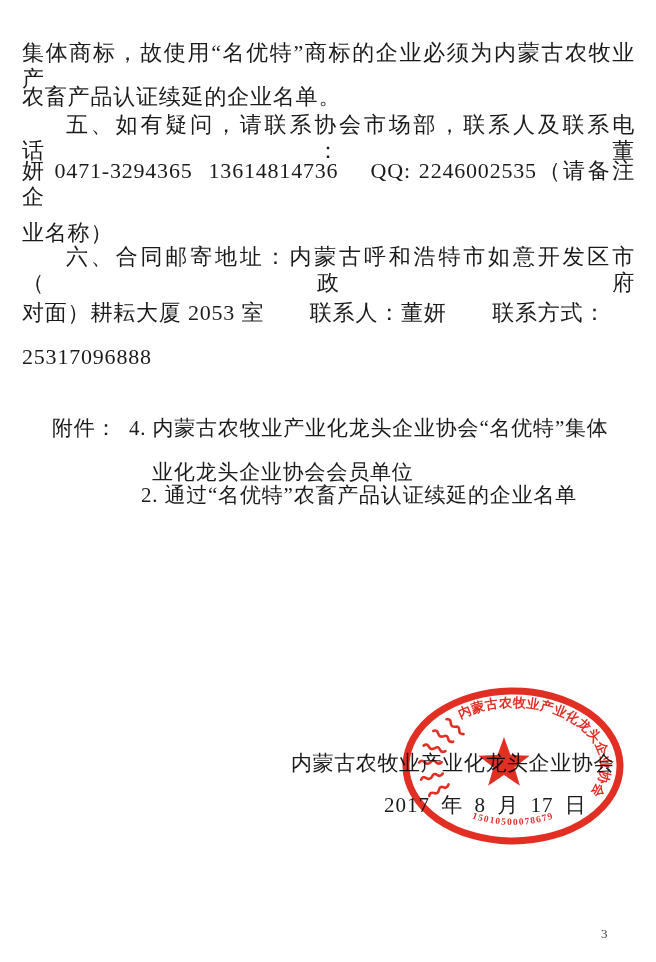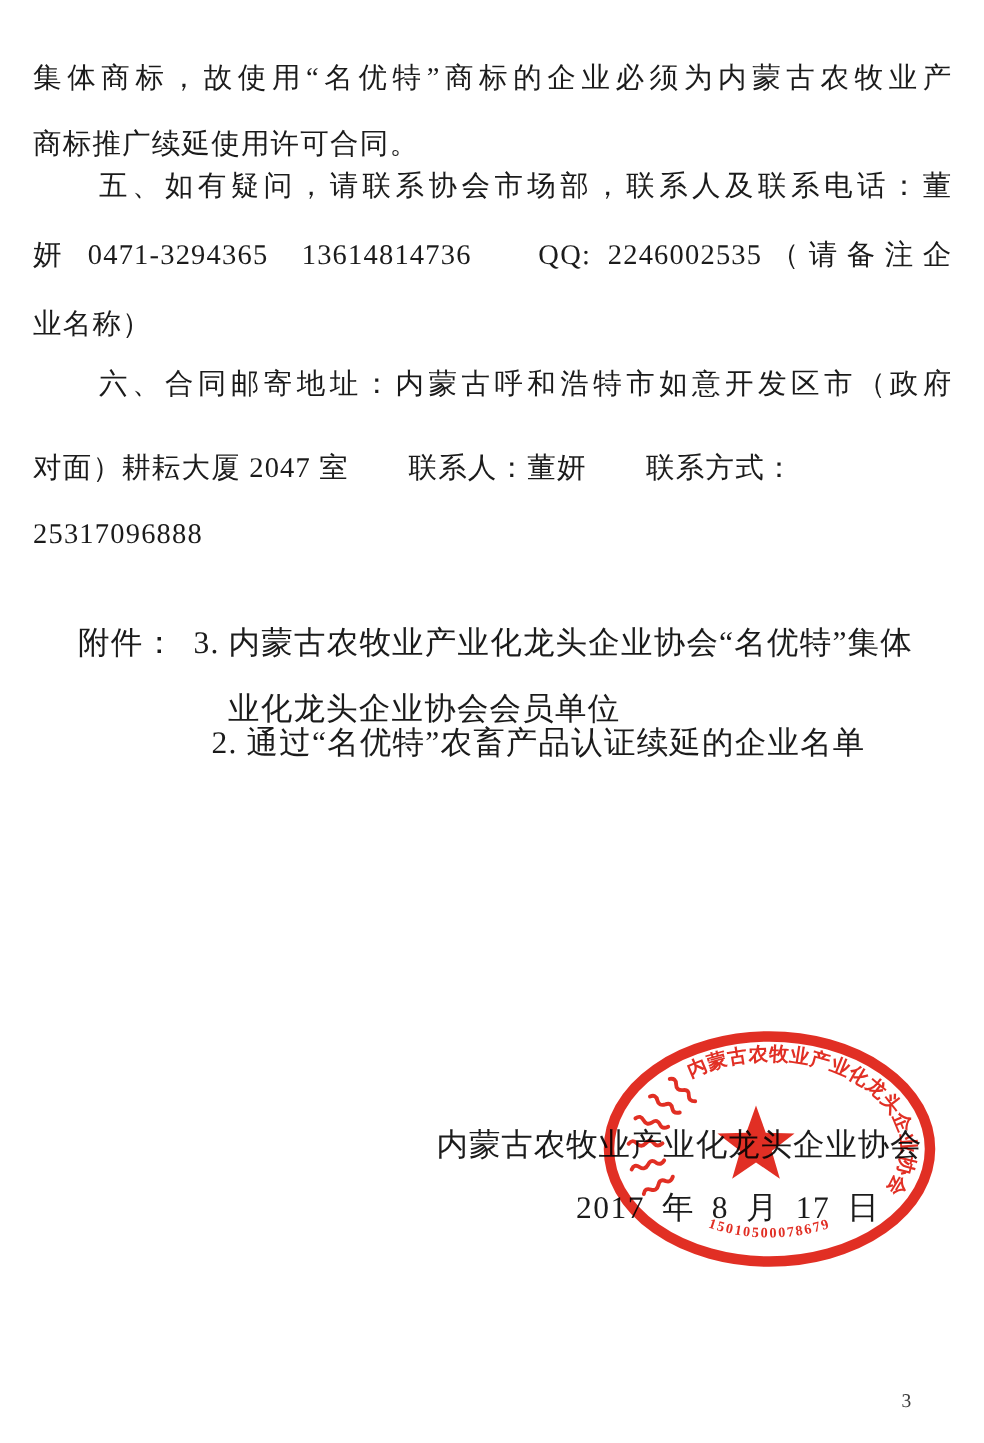--- a/index.html
+++ b/index.html
@@ -1,57 +1,57 @@
 <!DOCTYPE html>
 <html><head>
 <meta charset="utf-8">
 <style>
   html,body{margin:0;padding:0;}
   body{
     width:656px;height:962px;background:#ffffff;position:relative;overflow:hidden;
     font-family:"Liberation Serif","DejaVu Serif",serif;color:#1b1b1b;
   }
   .line{
-    position:absolute;left:22px;width:613px;font-size:19px;line-height:26px;
+    position:absolute;left:22px;width:613px;font-size:22px;line-height:26px;
     letter-spacing:0.8px;white-space:pre-wrap;
   }
   .just{text-align:justify;text-align-last:justify;}
   .ind{text-indent:44px;}
   .l0{top:40px}.l1{top:84px}.l2{top:112px}.l3{top:158px}
-  .l4{top:204px}.l5{top:244px}.l6{top:300px}.l7{top:344px}
+  .l4{top:220px}.l5{top:244px}.l6{top:300px}.l7{top:344px}
   .att{position:absolute;font-size:21px;line-height:26px;letter-spacing:0.8px;white-space:pre;}
   .attLabel{left:52px;top:415px}
   .att1a{left:129px;top:415px}
   .att1b{left:152px;top:459px}
   .att2{left:141px;top:482px}
   .sigOrg{position:absolute;left:291px;top:749px;font-size:21px;letter-spacing:0.6px;white-space:pre;}
   .sigDate{position:absolute;left:384px;top:791px;font-size:21px;letter-spacing:1px;word-spacing:5px;white-space:pre;}
   .pageNum{position:absolute;left:601px;top:926px;font-size:13px;color:#3a3a3a;}
   .seal{
     position:absolute;left:398px;top:686px;width:230px;height:164px;
     mix-blend-mode:multiply;opacity:0.95;
   }
   .seal text{font-family:"Liberation Serif","DejaVu Serif",serif;font-weight:bold;}
 </style>
 </head>
 <body>
 
 <div>
 
   <div class="line l0 just">集体商标，故使用“名优特”商标的企业必须为内蒙古农牧业产</div>
-  <div class="line l1">商标推广续延使用许可合同。</div>
+  <div class="line l1">农畜产品认证续延的企业名单。</div>
   <div class="line l2 just ind">五、如有疑问，请联系协会市场部，联系人及联系电话：董</div>
   <div class="line l3 just">妍 0471-3294365  13614814736    QQ: 2246002535（请备注企</div>
   <div class="line l4">业名称）</div>
   <div class="line l5 just ind">六、合同邮寄地址：内蒙古呼和浩特市如意开发区市（政府</div>
-  <div class="line l6">对面）耕耘大厦 2047 室　　联系人：董妍　　联系方式：</div>
+  <div class="line l6">对面）耕耘大厦 2053 室　　联系人：董妍　　联系方式：</div>
   <div class="line l7">25317096888</div>
 
   <div class="att attLabel">附件：</div>
-  <div class="att att1a">3. 内蒙古农牧业产业化龙头企业协会“名优特”集体</div>
+  <div class="att att1a">4. 内蒙古农牧业产业化龙头企业协会“名优特”集体</div>
   <div class="att att1b">业化龙头企业协会会员单位</div>
   <div class="att att2">2. 通过“名优特”农畜产品认证续延的企业名单</div>
 
   <div class="sigOrg">内蒙古农牧业产业化龙头企业协会</div>
   <div class="sigDate">2017 年 8 月 17 日</div>
 
   <div class="pageNum">3</div>
 
   <svg class="seal" viewBox="0 0 230 164">
     <defs>

